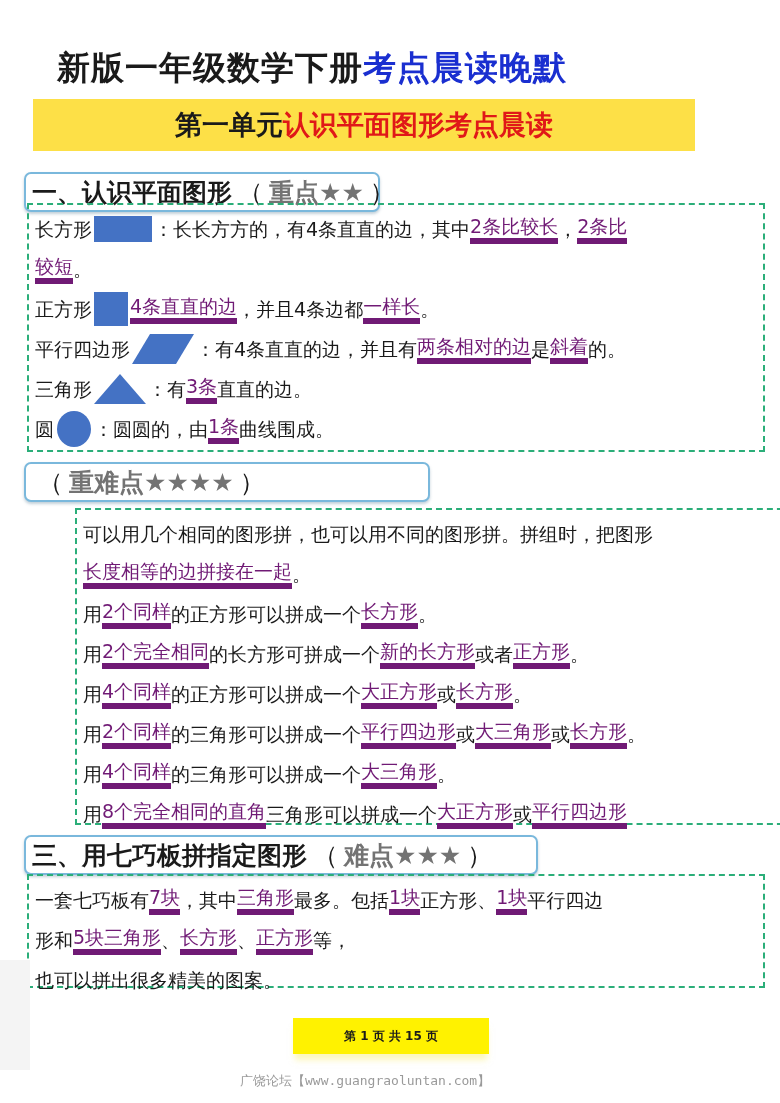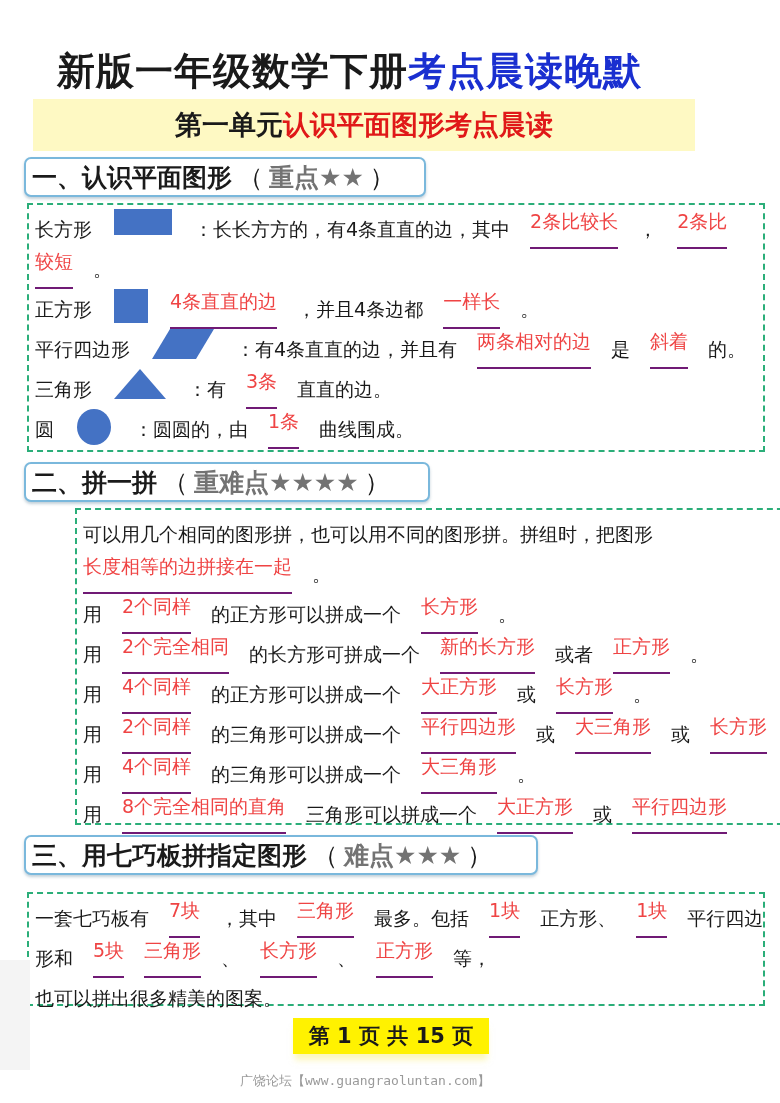--- a/index.html
+++ b/index.html
@@ -1,28 +1,28 @@
 <!DOCTYPE html>
 <html><head>
 <meta charset="utf-8">
 <style>
   * { box-sizing: border-box; margin: 0; padding: 0; }
   html, body { width: 780px; height: 1103px; background: #ffffff; overflow: hidden; }
   body { position: relative; font-family: "DejaVu Sans", "Liberation Sans", sans-serif; color: #1a1a1a; }
 
   .page-title {
     position: absolute; left: 57px; top: 46px;
-    font-size: 38px; font-weight: bold; letter-spacing: 1px; white-space: nowrap;
+    font-size: 33px; font-weight: bold; letter-spacing: 1px; white-space: nowrap;
     font-family: "DejaVu Sans", sans-serif;
   }
   .page-title .blue { color: #1a2fd0; }
 
   .unit-banner {
     position: absolute; left: 33px; top: 99px; width: 662px; height: 52px;
-    background: #fef9c3;
+    background: #fde047;
     display: flex; align-items: center; justify-content: center;
     font-size: 27px; font-weight: bold; white-space: nowrap;
   }
   .unit-banner .red { color: #e01818; }
 
   .section-head {
     position: absolute; left: 24px; height: 40px;
     border: 2px solid #7ab8dc; border-radius: 7px; background: #fff;
     box-shadow: 0 2px 3px rgba(120,150,170,0.45);
     display: flex; align-items: center; padding-left: 6px;
@@ -31,29 +31,29 @@
   .section-head .red { color: #737373; }
   .section-head .paren { font-weight: normal; margin: 0 6px; }
 
   .dash-box {
     position: absolute; left: 27px; width: 738px;
     border: 2px dashed #2bae79;
     padding: 4px 6px 0 6px;
   }
   .line {
     font-size: 19px; line-height: 40px; height: 40px; white-space: nowrap;
-    display: flex;  gap: 20px;
-  }
-  .hl { color: #ef4444; border-bottom: 2px solid #701a75; line-height: 24px; }
+    display: flex; align-items: center;
+  }
+  .hl { color: #701a75; border-bottom: 6px solid #701a75; line-height: 24px; }
 
   .page-num {
     position: absolute; left: 293px; top: 1018px; width: 196px; height: 36px;
     background: #fff200;
     display: flex; align-items: center; justify-content: center;
-    font-size: 21px; font-weight: bold; white-space: pre;
+    font-size: 12px; font-weight: bold; white-space: pre;
     box-shadow: 0 8px 6px -2px rgba(250,240,120,0.5);
   }
   .watermark {
     position: absolute; left: 240px; top: 1072px;
     font-size: 13px; color: #9a9a9a; white-space: nowrap;
     font-family: "DejaVu Sans Mono", monospace;
   }
   .corner-shade {
     position: absolute; left: 0; top: 960px; width: 30px; height: 110px;
     background: #f4f4f4;
@@ -62,21 +62,21 @@
 </head>
 <body>
 
 <div class="page-title"><span>新版一年级数学下册</span><span class="blue">考点晨读晚默</span></div>
 
 <div class="unit-banner">
   <span>第一单元</span>
     <span class="red">认识平面图形考点晨读</span>
 </div>
 
-<div class="section-head" style="top:157px; width:402px;">
+<div class="section-head" style="top:172px; width:356px;">
   <span>一、认识平面图形</span>
     <span class="paren">（</span>
     <span class="red">重点★★</span>
     <span class="paren">）</span>
 </div>
 <div class="dash-box" style="top:203px; height:249px;" id="box0">
     <div class="line">
       <span>长方形</span>
       <span style="display: inline-flex; margin: 0px 2px;">
         <svg width="58" height="26">
@@ -135,21 +135,20 @@
           <ellipse cx="18" cy="18" rx="17" ry="18" fill="#4472c4"></ellipse>
         </svg>
       </span>
       <span>：圆圆的，由</span>
       <span class="hl">1条</span>
       <span>曲线围成。</span>
     </div>
   </div>
 
 <div class="section-head" style="top:462px; width:406px;">
-  <span>二、拼一拼</span>
     <span class="paren">（</span>
     <span class="red">重难点★★★★</span>
     <span class="paren">）</span>
 </div>
 <div class="dash-box" style="top:508px; height:317px;margin-left:48px;" id="box1">
     <div class="line">
       <span>可以用几个相同的图形拼，也可以用不同的图形拼。拼组时，把图形</span>
     </div>
     <div class="line">
       <span class="hl">长度相等的边拼接在一起</span>
@@ -207,21 +206,21 @@
       <span class="hl">平行四边形</span>
     </div>
   </div>
 
 <div class="section-head" style="top:835px; width:514px;">
   <span>三、用七巧板拼指定图形</span>
     <span class="paren">（</span>
     <span class="red">难点★★★</span>
     <span class="paren">）</span>
 </div>
-<div class="dash-box" style="top:892px; height:114px;" id="box2">
+<div class="dash-box" style="top:874px; height:114px;" id="box2">
     <div class="line">
       <span>一套七巧板有</span>
       <span class="hl">7块</span>
       <span>，其中</span>
       <span class="hl">三角形</span>
       <span>最多。包括</span>
       <span class="hl">1块</span>
       <span>正方形、</span>
       <span class="hl">1块</span>
       <span>平行四边</span>

